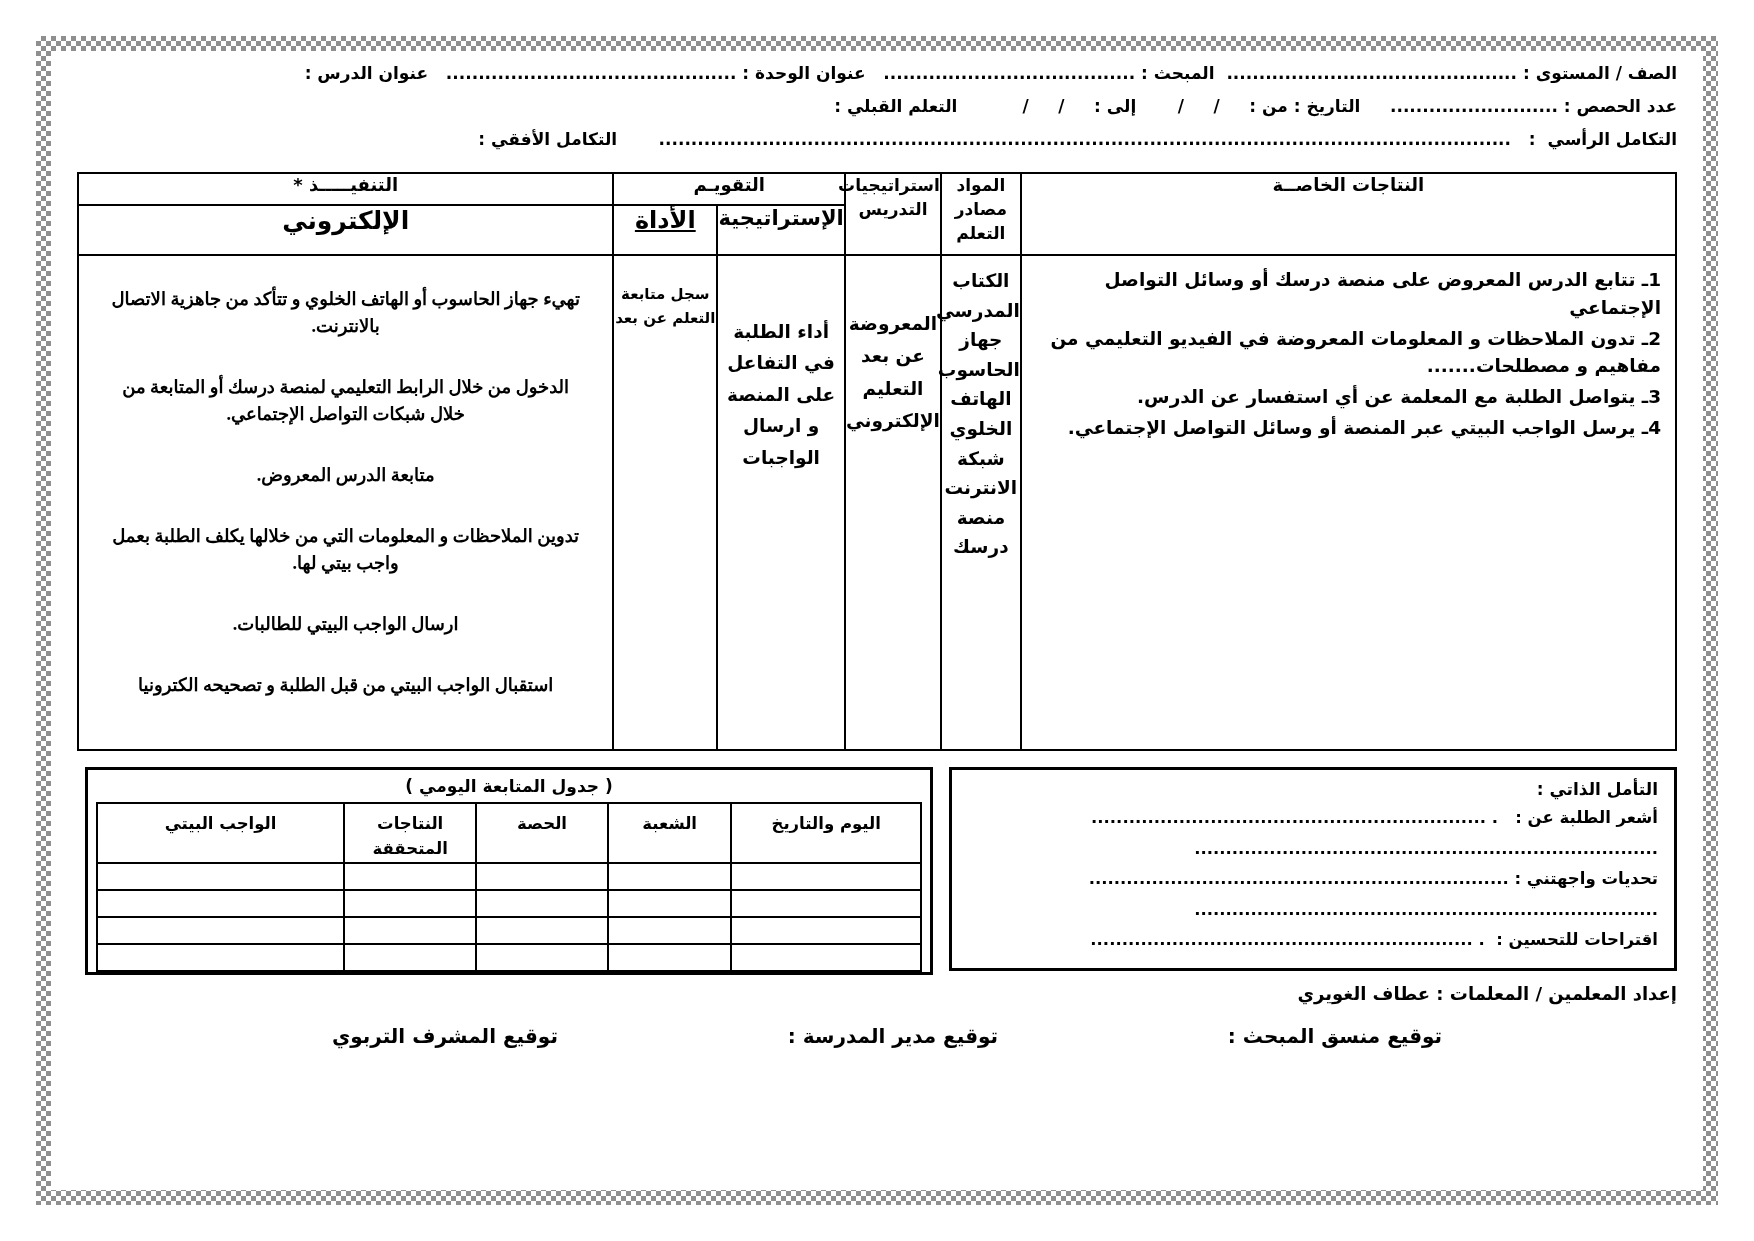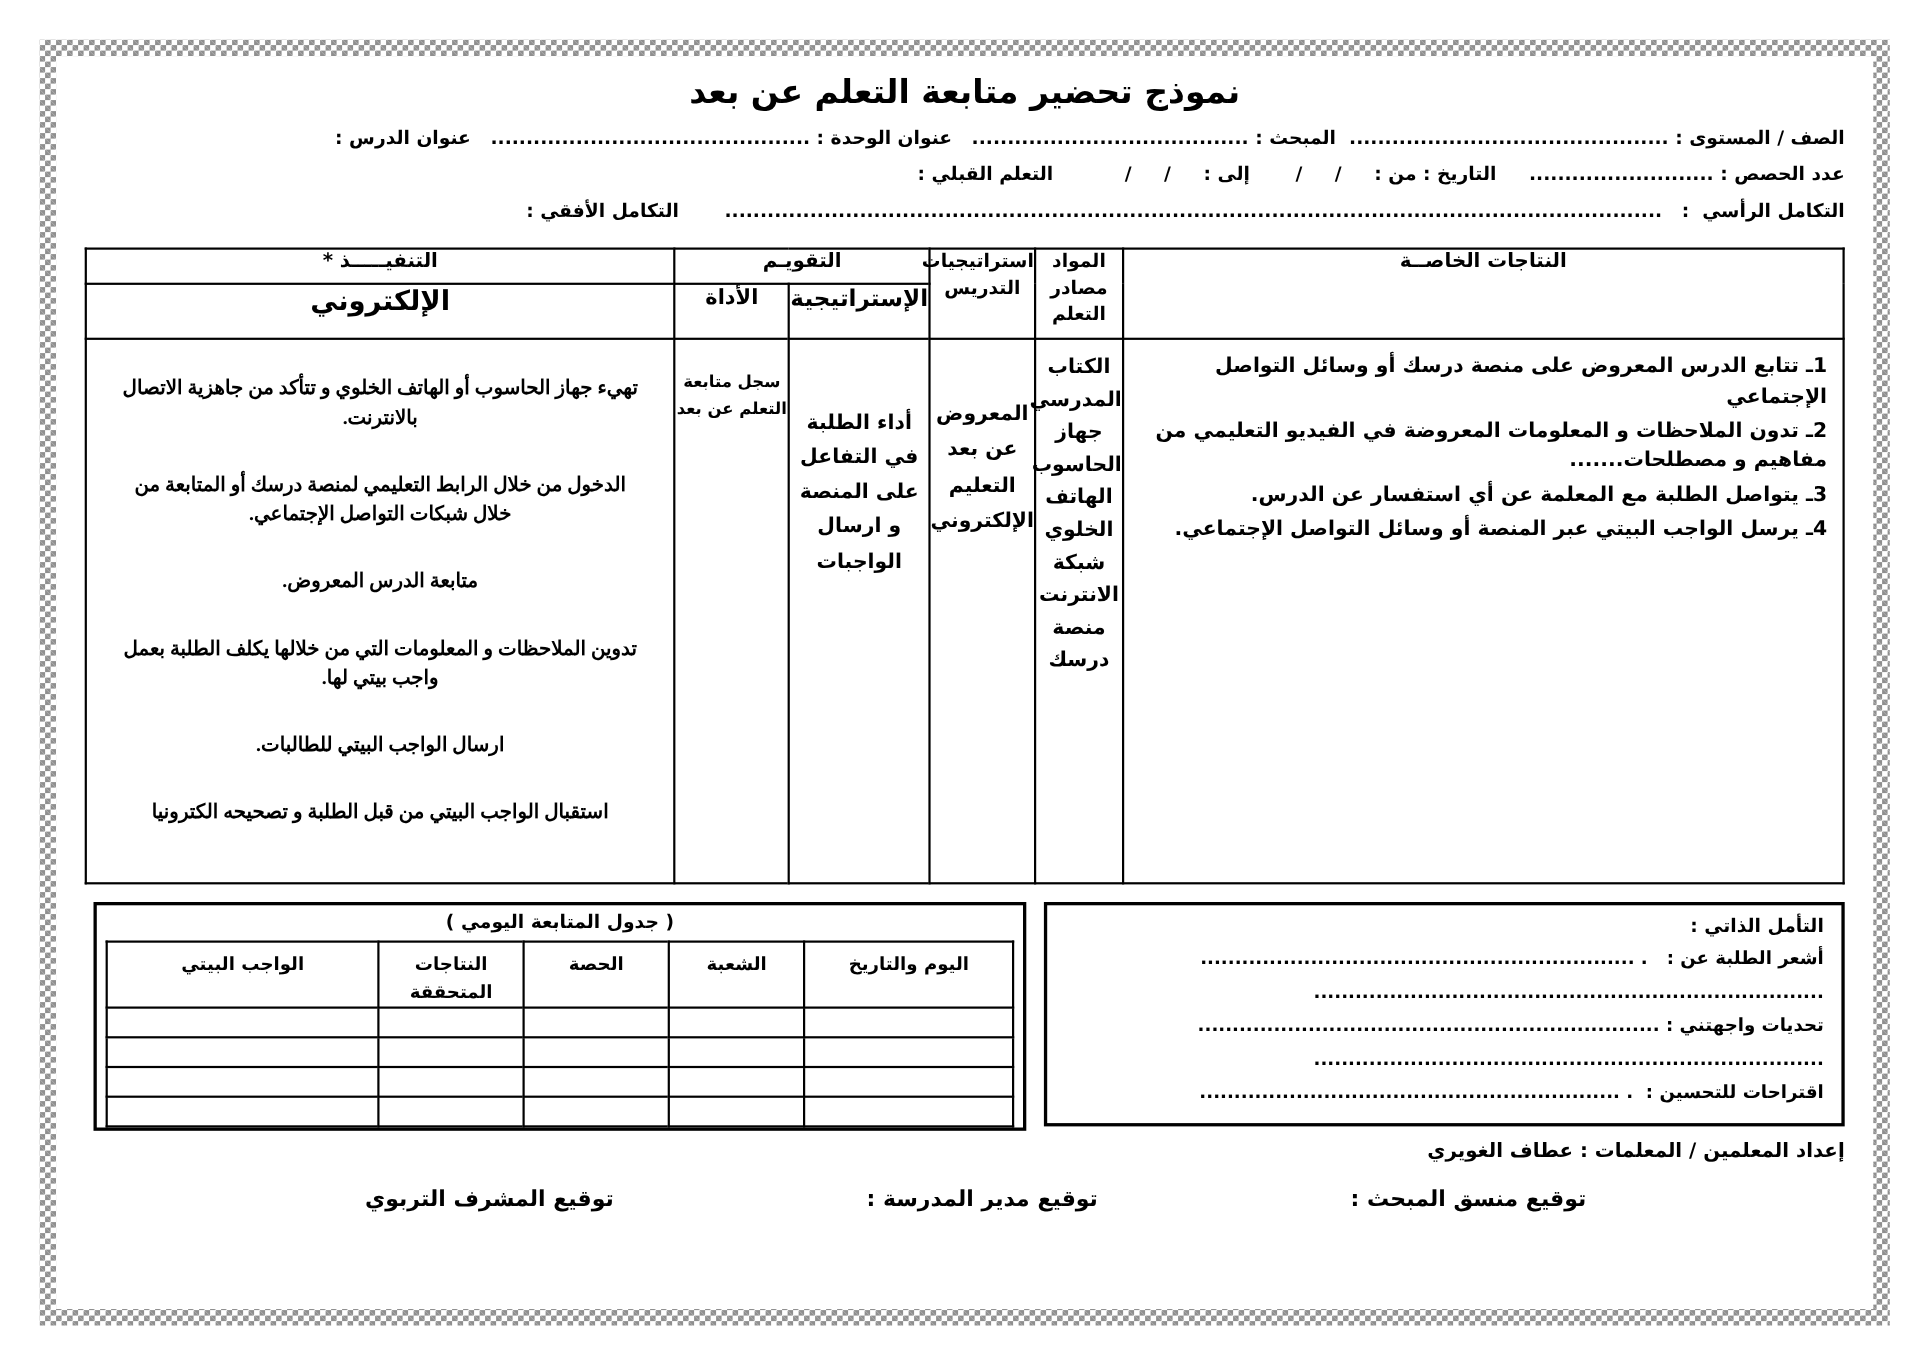--- a/index.html
+++ b/index.html
@@ -51,21 +51,21 @@
     border-collapse: collapse;
     table-layout: fixed;
     margin-top: 14px;
   }
   table.main th, table.main td {
     border: 2.5px solid #000;
     vertical-align: top;
   }
   th.h-exec, th.h-eval { font-size: 18px; height: 32px; vertical-align: middle; }
   th.h-proc { font-size: 25px; height: 50px; vertical-align: middle; }
-  th.h-tool { font-size: 19px; vertical-align: middle; }
+  th.h-tool { font-size: 24px; vertical-align: middle; text-decoration: underline; }
   th.h-strat { font-size: 21px; vertical-align: middle; }
   th.h-teach, th.h-mat { font-size: 17px; vertical-align: middle; line-height: 1.4; }
   th.h-out { font-size: 18px; vertical-align: middle; }
 
   td.c-proc { height: 495px; padding: 30px 28px 10px 28px; text-align: center; font-size: 18px; font-family: Liberation Serif, serif; }
   td.c-proc > div { margin-bottom: 34px; line-height: 1.5; }
   td.c-tool { padding-top: 26px; text-align: center; font-size: 15px; line-height: 1.6; margin-left: 44px; }
   td.c-strat { padding-top: 60px; text-align: center; font-size: 18.5px; line-height: 1.7; }
   td.c-teach { padding-top: 52px; text-align: center; font-size: 18.5px; line-height: 1.75; }
   td.c-mat { padding-top: 10px; text-align: center; font-size: 18.5px; line-height: 1.6; }
@@ -116,21 +116,20 @@
     margin-top: 20px;
     padding: 0 120px 0 140px;
   }
 </style>
 </head>
 <body>
 
 <div class="art-border">
   <div class="page-inner">
 
-    <div class="title">نموذج تحضير متابعة التعلم عن بعد</div>
 
     <div class="hdr-line">الصف / المستوى : .............................................  المبحث : .......................................   عنوان الوحدة : .............................................   عنوان الدرس : ...........................................................</div>
     <div class="hdr-line">عدد الحصص : ..........................     التاريخ : من :     /     /       إلى :     /     /           التعلم القبلي : .......................................................................................................................................</div>
     <div class="hdr-line">التكامل الرأسي  :   ....................................................................................................................................       التكامل الأفقي :  ....................................................................................................................................</div>
 
     <table class="main">
       <colgroup>
         <col style="width:41%">
         <col style="width:5%">
         <col style="width:6%">
@@ -159,21 +158,21 @@
               <div>4ـ يرسل الواجب البيتي عبر المنصة أو وسائل التواصل الإجتماعي.</div>
             </td>
         <td class="c-mat">
               <div>الكتاب المدرسي</div>
               <div>جهاز الحاسوب</div>
               <div>الهاتف الخلوي</div>
               <div>شبكة الانترنت</div>
               <div>منصة درسك</div>
             </td>
         <td class="c-teach">
-              <div>المعروض عن بعد</div>
+              <div>المعروضة عن بعد</div>
               <div>التعليم الإلكتروني</div>
             </td>
         <td class="c-strat">أداء الطلبة في التفاعل على المنصة و ارسال الواجبات</td>
         <td class="c-tool">سجل متابعة التعلم عن بعد</td>
         <td class="c-proc">
               <div>تهيء جهاز الحاسوب أو الهاتف الخلوي و تتأكد من جاهزية الاتصال بالانترنت.</div>
               <div>الدخول من خلال الرابط التعليمي لمنصة درسك أو المتابعة من خلال شبكات التواصل الإجتماعي.</div>
               <div>متابعة الدرس المعروض.</div>
               <div>تدوين الملاحظات و المعلومات التي من خلالها يكلف الطلبة بعمل واجب بيتي لها.</div>
               <div>ارسال الواجب البيتي للطالبات.</div>

